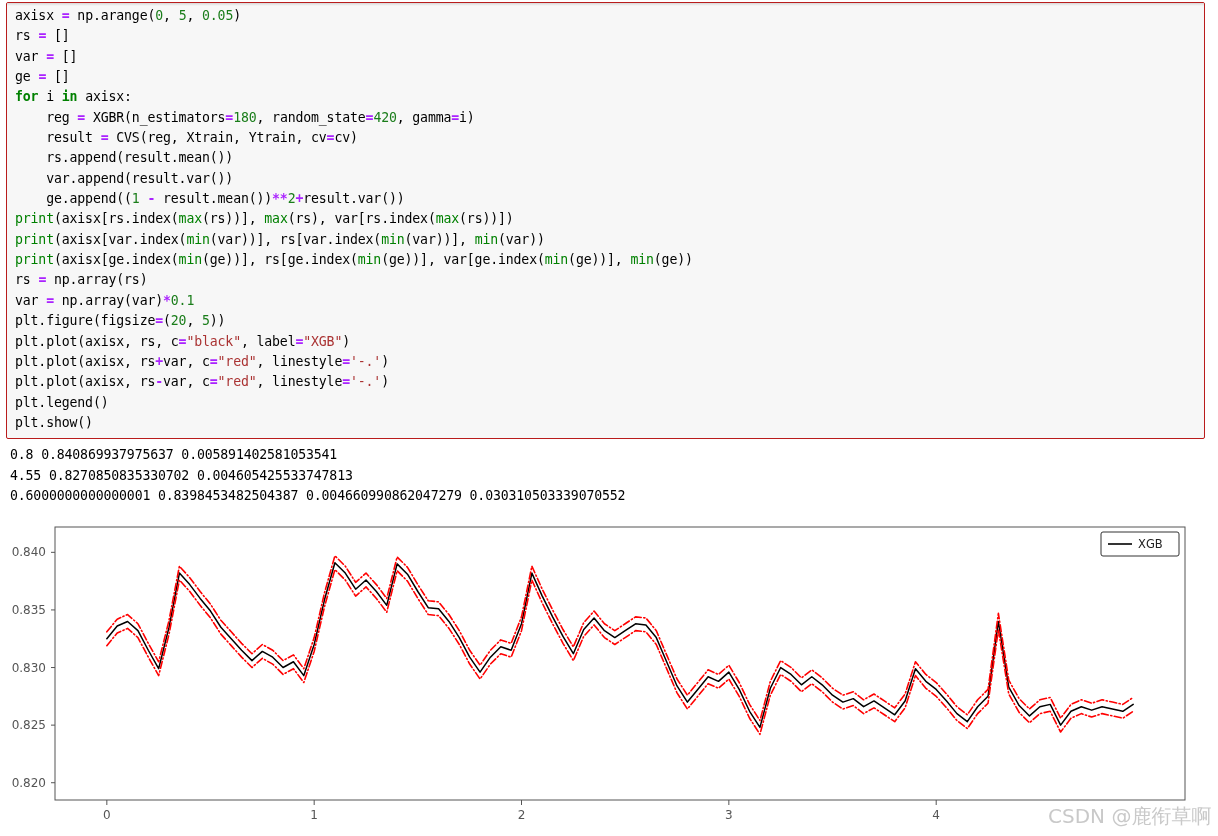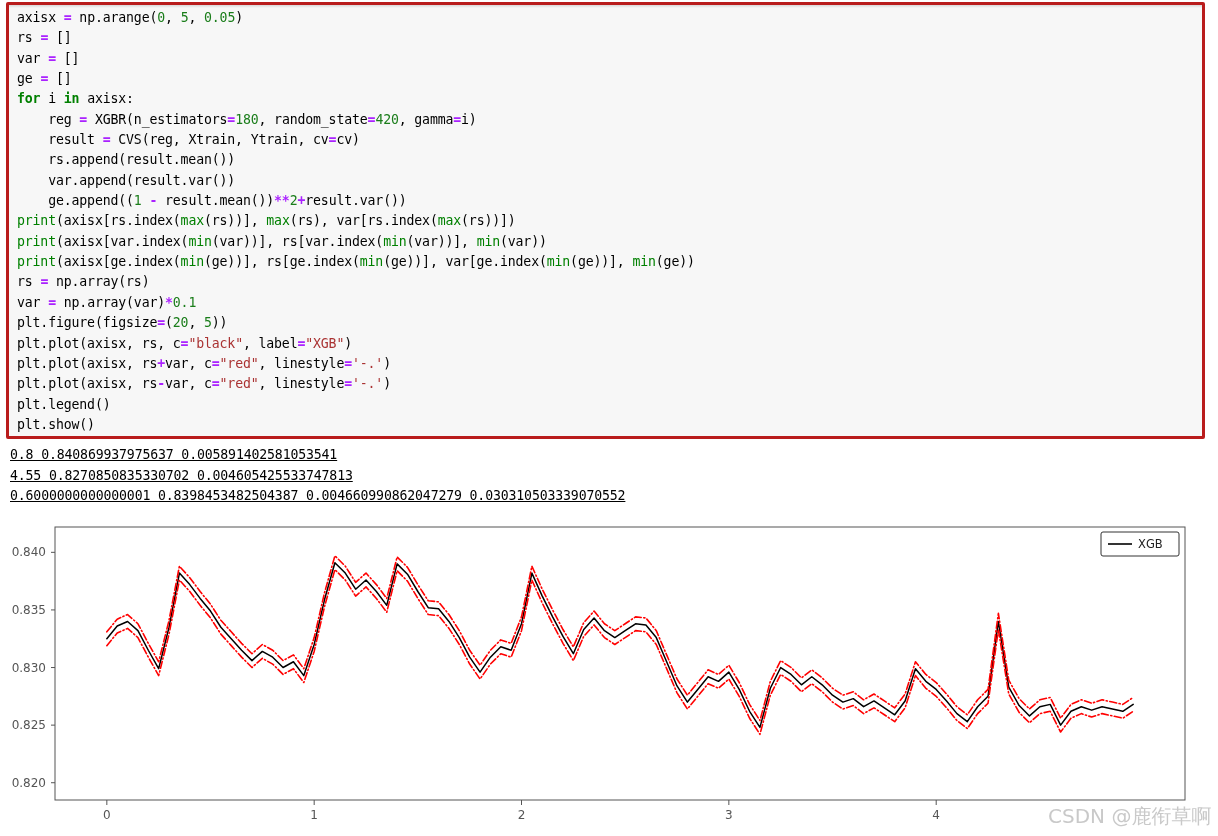--- a/index.html
+++ b/index.html
@@ -16,21 +16,21 @@
   }
 
   
   #code-cell {
     position: absolute;
     left: 6px;
     top: 2px;
     width: 1199px;
     height: 437px;
     background: #f7f7f7;
-    border: 3px solid #b91c1c;
+    border: 1px solid #b91c1c;
     border-radius: 2px;
     box-sizing: border-box;
     box-shadow: inset 0 2px 2px -2px rgba(0,0,0,0.25);
     overflow: hidden;
   }
   #code-cell::before{
     content:"";
     position:absolute;
     left:0; top:0; right:0; height:3px;
     background: linear-gradient(to bottom, #d8d8d8, #f7f7f7);
@@ -58,21 +58,20 @@
     position: absolute;
     left: 10px;
     top: 445px;
     margin: 0;
     font-family: "DejaVu Sans Mono", monospace;
     font-size: 13.2px;
     line-height: 20.6px;
     color: #000000;
     white-space: pre;
     letter-spacing: -0.15px;
-    text-decoration: underline;
   }
 
   
   #figure {
     position: absolute;
     left: 0px;
     top: 512px;
     width: 1218px;
     height: 324px;
     background: #ffffff;

